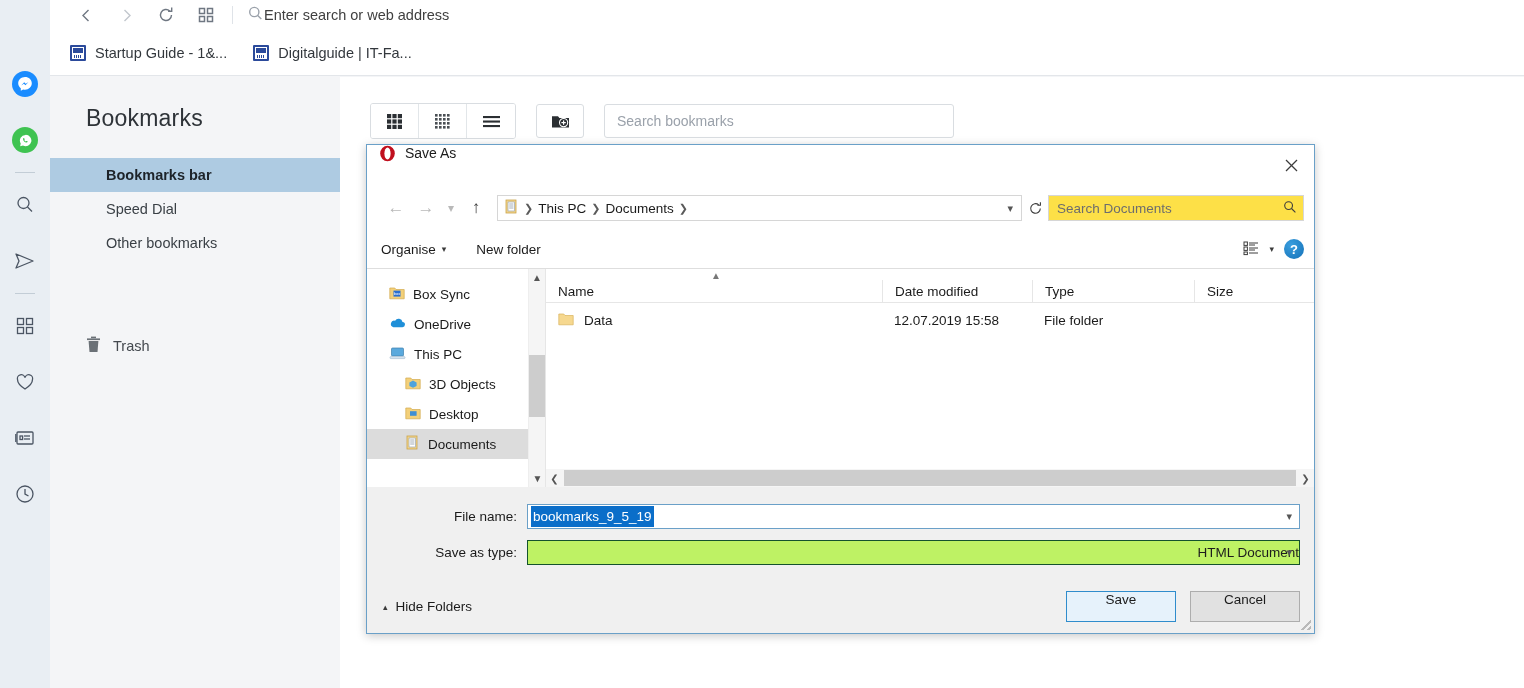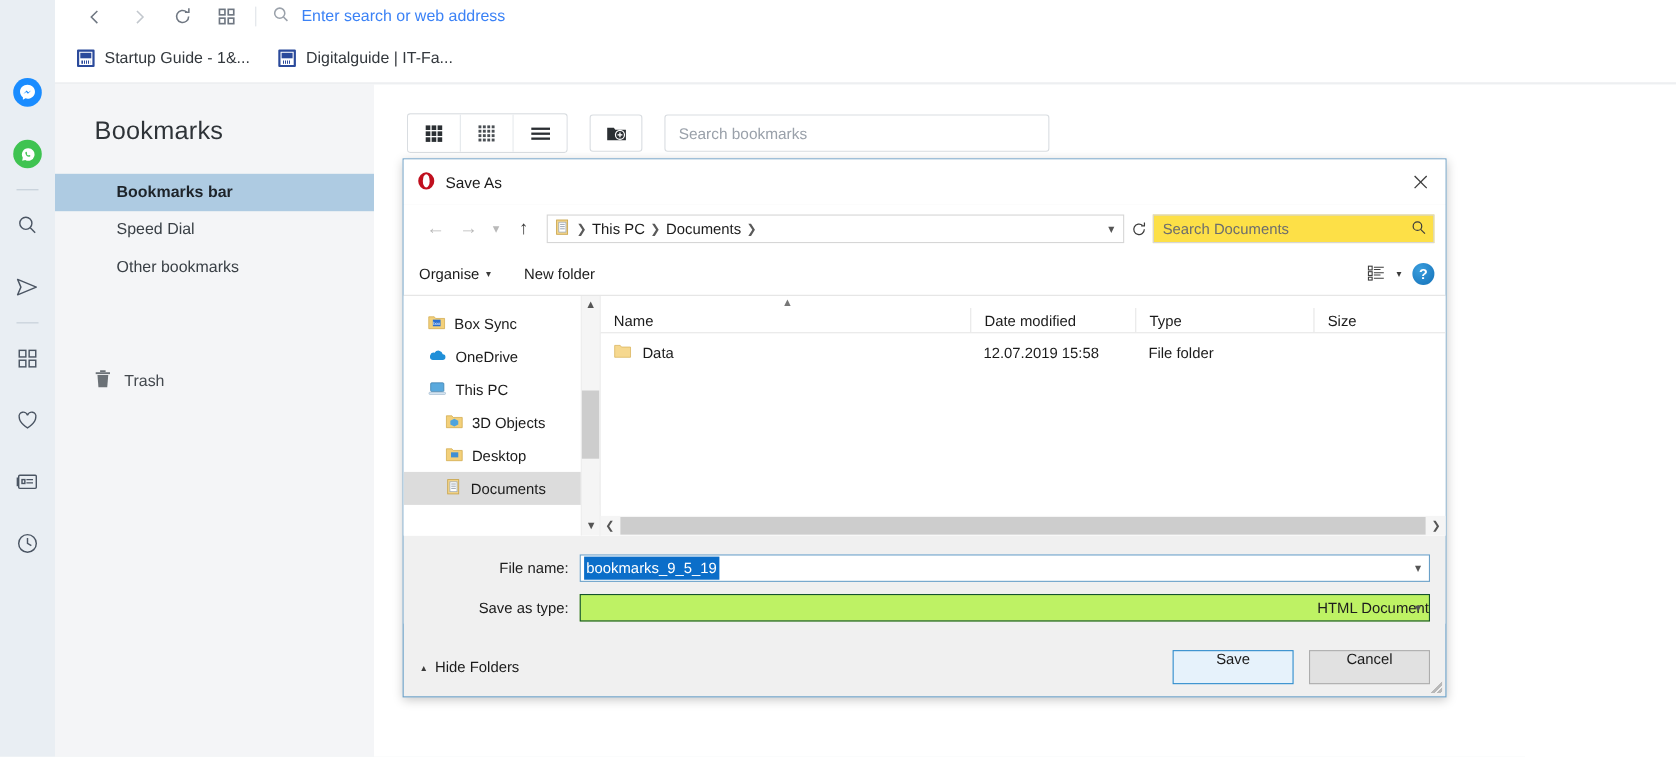--- a/index.html
+++ b/index.html
@@ -31,22 +31,22 @@
 
   #topbar {
     position: absolute; left: 50px; top: 0; right: 0; height: 30px;
     background: #ffffff;
     display: flex; align-items: center; gap: 0; padding-left: 16px;
   }
   .tb-btn { width: 40px; height: 30px; display:flex; align-items:center;
     justify-content:center; color:#6f7782; }
   .tb-divider { width:1px; height:18px; background:#dfe3e8; margin:0 6px; }
   #addressbar {
-    flex: 1; height: 30px; display: flex; align-items: center; gap: 10px;
-    padding-left: 8px; color: #3b82f6; font-size: 14.5px;
+    flex: 1; height: 30px; display: flex; align-items: center; 
+    padding-left: 8px; color: #404040; font-size: 14.5px;
   }
   #bookmarkbar {
     position: absolute; left: 50px; top: 30px; right: 0; height: 46px;
     background: #ffffff; display: flex; align-items: center;
     padding-left: 20px; gap: 26px;
     border-bottom: 1px solid #e3e6ea;
   }
   .bm-item { display:flex; align-items:center; gap: 9px;
     font-size: 14.5px; color: #33383d; white-space: nowrap; }
   .favicon {
@@ -101,21 +101,21 @@
 
   
   #dialog {
     position: absolute; left: 366px; top: 144px; width: 949px; height: 490px;
     background: #f0f0f0;
     border: 1px solid #6aa0c8;
     box-shadow: 0 2px 9px rgba(0,0,0,.22);
     font-size: 13.5px; color: #1d1d1d;
   }
   #dlg-title { height: 41px; background:#ffffff; display:flex;
-    align-items:center; padding-left: 12px; gap: 9px; position:relative; }
+    align-items:flex-start; padding-left: 12px; gap: 9px; position:relative; }
   #dlg-title-text { font-size: 14px; color:#1b1b1b; }
   #dlg-close { position:absolute; right:0; top:0; width:46px; height:41px;
     display:flex; align-items:center; justify-content:center; color:#444; }
 
   #dlg-nav { height: 44px; background:#ffffff; display:flex;
     align-items:center; padding: 0 10px 0 14px; gap: 0; }
   .nav-arrow { width: 30px; height: 30px; display:flex; align-items:center;
     justify-content:center; color:#b9b9b9; font-size:17px; }
   .nav-arrow.up { color:#3b3b3b; }
   .nav-arrow.small { width: 20px; font-size: 12px; }

